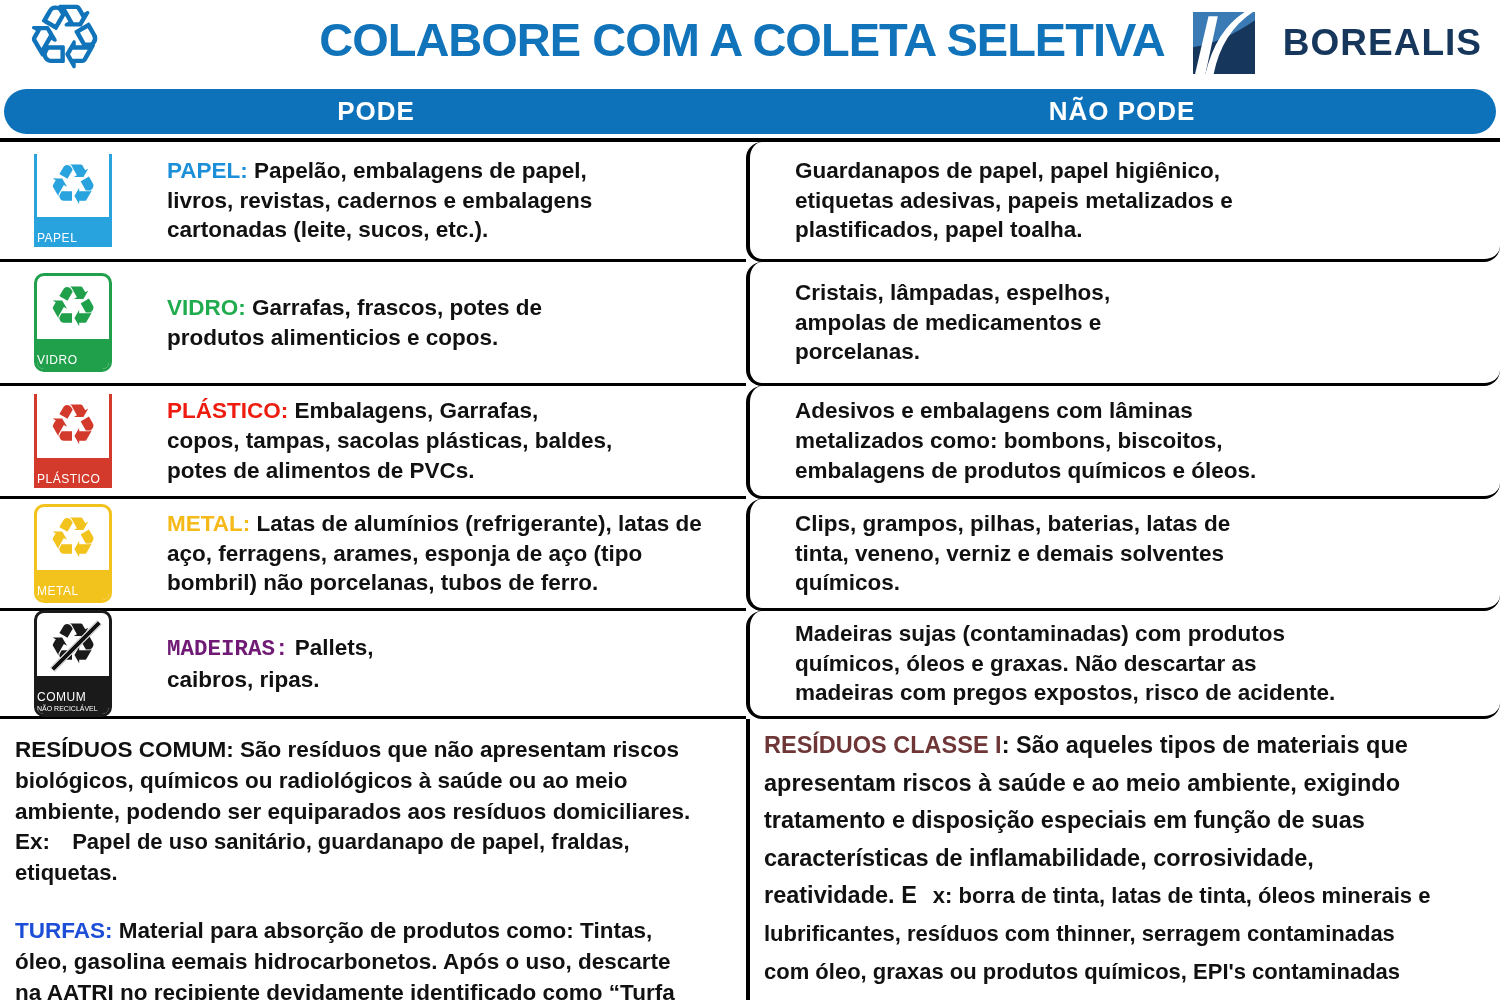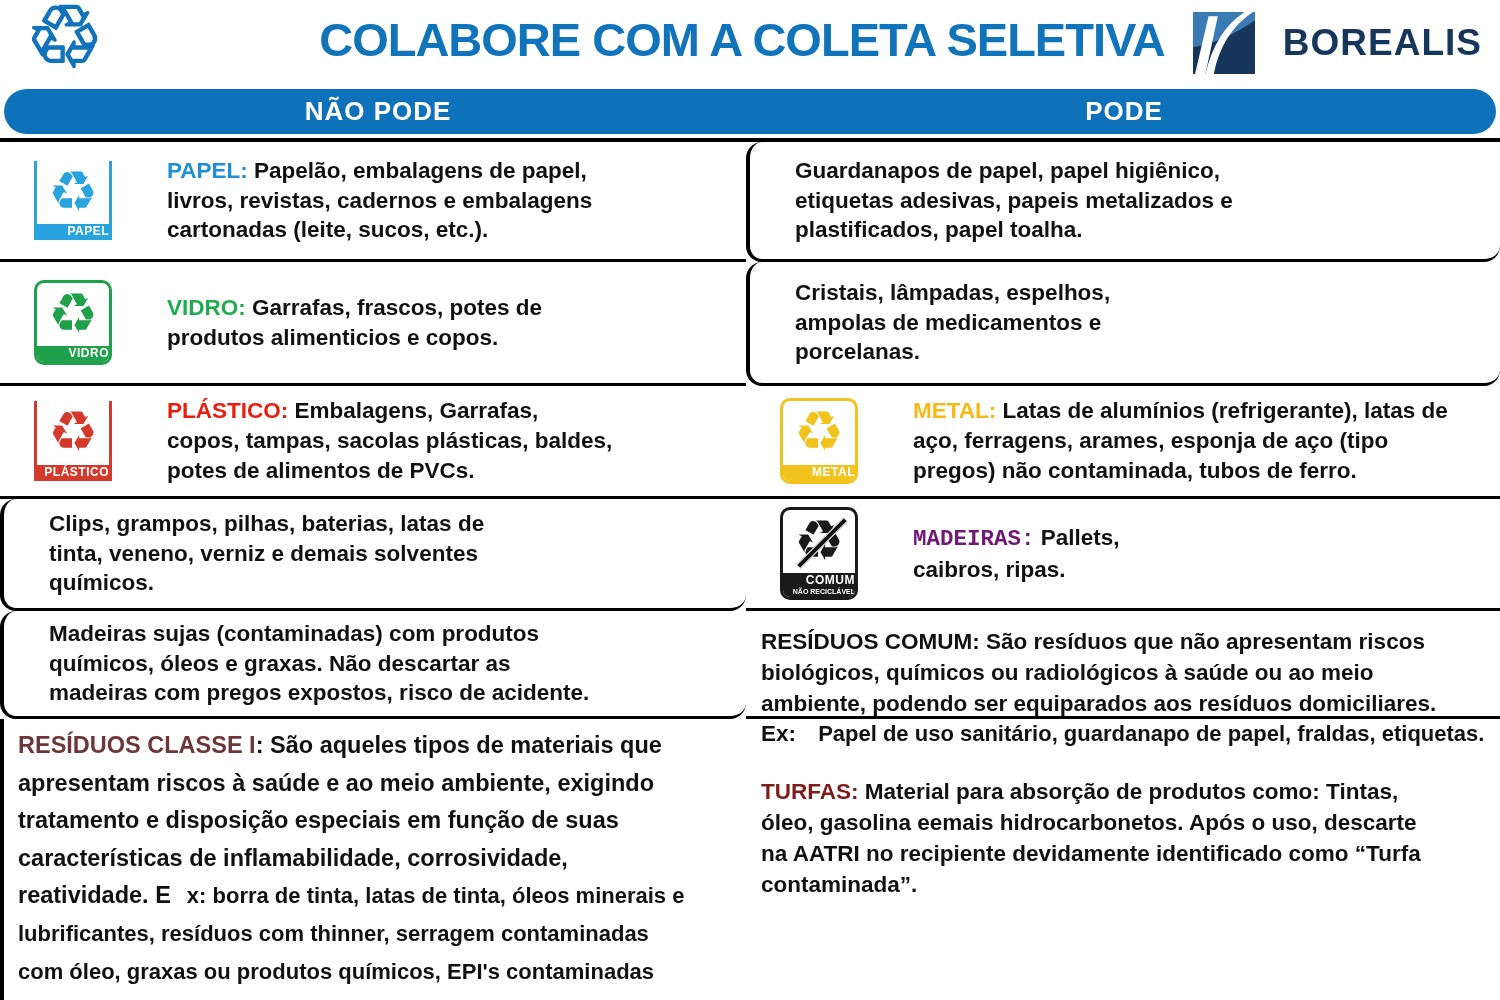--- a/index.html
+++ b/index.html
@@ -35,22 +35,22 @@
                  padding-left:14px; padding-right:20px;border-radius:16px; }
   .cell-can { display:flex; align-items:center; padding-left:34px; gap:24px; }
   .row-text { font-size:22.5px; font-weight:bold; color:#111; line-height:1.32;
               white-space:pre-line;margin-left:31px; }
   .kw { font-weight:bold; }
 
   
   .bin { width:78px; background:#fff; display:flex; flex-direction:column;
          align-items:center; position:relative; flex-shrink:0; }
   .bin .glyph { font-size:56px; line-height:1.05; color:var(--c); padding:2px 0 3px 0; }
-  .bin .band { background:var(--c); color:#fff; font-weight:bold; font-size:12px;
-               width:100%; text-align:right; padding:0 0 2px 0; letter-spacing:.5px; }
+  .bin .band { background:var(--c); color:#fff; font-weight:normal; font-size:12px;
+               width:100%; text-align:left; padding:14px 0 2px 0; letter-spacing:.5px; }
   .bin-sides { border-left:3px solid var(--c); border-right:3px solid var(--c); }
   .bin-frame { border:3px solid var(--c); border-radius:10px; overflow:hidden; }
   .bin .band .sub { display:block; font-size:7px; letter-spacing:0; line-height:1;
                     margin-top:1px; }
   .slash { position:absolute; left:36px; top:0px; width:6px; height:66px;
            background:#111; transform:rotate(45deg); transform-origin:center;
            border-left:1px solid #fff; border-right:1px solid #fff; }
 
   
   .cell-bottom-left { padding:16px 8px 0 15px; border-bottom:3px solid #000; }
@@ -75,22 +75,22 @@
         <rect x="0" y="0" width="60" height="60" fill="#3a7ab5"></rect>
         <path d="M0 60 L0 34 Q28 30 60 8 L60 60 Z" fill="#16365c"></path>
         <path d="M2 60 L15 4 L24 4 L12 60 Z" fill="#ffffff"></path>
         <path d="M12 60 Q22 18 50 0 L58 0 Q28 20 20 60 Z" fill="#ffffff"></path>
       </svg>
       <span class="logo-text">BOREALIS</span>
     </div>
   </div>
 
   <div class="col-bar">
+    <div class="half half-can">PODE</div>
     <div class="half half-cannot">NÃO PODE</div>
-    <div class="half half-can">PODE</div>
   </div>
 
   <div class="table">
 
     <div class="cell cell-can">
       <div class="bin bin-sides" style="--c: #29a3dd;">
         <span class="glyph">♻</span>
         <span class="band">PAPEL</span>
       </div>
       <div class="row-text"><span class="kw" style="color: rgb(27, 143, 216);">PAPEL:</span><span> Papelão, embalagens de papel,
@@ -119,29 +119,34 @@
 
     <div class="cell cell-can">
       <div class="bin bin-sides" style="--c: #d43a2b;">
         <span class="glyph">♻</span>
         <span class="band">PLÁSTICO</span>
       </div>
       <div class="row-text"><span class="kw" style="color: rgb(237, 28, 15);">PLÁSTICO:</span><span> Embalagens, Garrafas,
 copos, tampas, sacolas plásticas, baldes,
 potes de alimentos de PVCs.</span></div>
     </div>
+    <div class="cell cell-cannot">
+      <div class="row-text">Adesivos e embalagens com lâminas
+metalizados como: bombons, biscoitos,
+embalagens de produtos químicos e óleos.</div>
+    </div>
 
     <div class="cell cell-can">
       <div class="bin bin-frame" style="--c: #f2c21d;">
         <span class="glyph">♻</span>
         <span class="band">METAL</span>
       </div>
       <div class="row-text"><span class="kw" style="color: rgb(245, 185, 26);">METAL:</span><span> Latas de alumínios (refrigerante), latas de
 aço, ferragens, arames, esponja de aço (tipo
-pregos) não contaminada, tubos de ferro.</span></div>
+bombril) não porcelanas, tubos de ferro.</span></div>
     </div>
     <div class="cell cell-cannot">
       <div class="row-text">Clips, grampos, pilhas, baterias, latas de
 tinta, veneno, verniz e demais solventes
 químicos.</div>
     </div>
 
     <div class="cell cell-can">
       <div class="bin bin-frame" style="--c: #1a1a1a;">
         <span class="glyph">♻</span>
@@ -155,21 +160,21 @@
       <div class="row-text">Madeiras sujas (contaminadas) com produtos
 químicos, óleos e graxas.  Não descartar as
 madeiras com pregos expostos, risco de acidente.</div>
     </div>
 
     <div class="cell-bottom-left">
       <div class="para"><span>RESÍDUOS COMUM:</span><span> São resíduos que não apresentam riscos
 biológicos, químicos ou radiológicos à saúde ou ao meio
 ambiente, podendo ser equiparados aos resíduos domiciliares.
 </span><span>Ex:</span><span class="reg"> Papel de uso sanitário,  guardanapo de papel, fraldas, etiquetas.</span></div>
-      <div class="para para-turfas"><span class="kw" style="color: #7f1d1d;">TURFAS:</span><span> Material para absorção de produtos como: Tintas,
+      <div class="para para-turfas"><span class="kw" style="color: #1d4ed8;">TURFAS:</span><span> Material para absorção de produtos como: Tintas,
 óleo, gasolina eemais hidrocarbonetos. Após o uso, descarte
 na AATRI no recipiente devidamente identificado como “Turfa
 contaminada”.</span></div>
     </div>
 
     <div class="cell-bottom-right">
       <div class="para para-classe"><span class="kw" style="color: rgb(110, 54, 54);">RESÍDUOS CLASSE I</span><span>: São aqueles tipos de materiais que
 apresentam riscos à saúde e ao meio ambiente, exigindo
 tratamento e disposição especiais em função de suas
 características de inflamabilidade, corrosividade,

